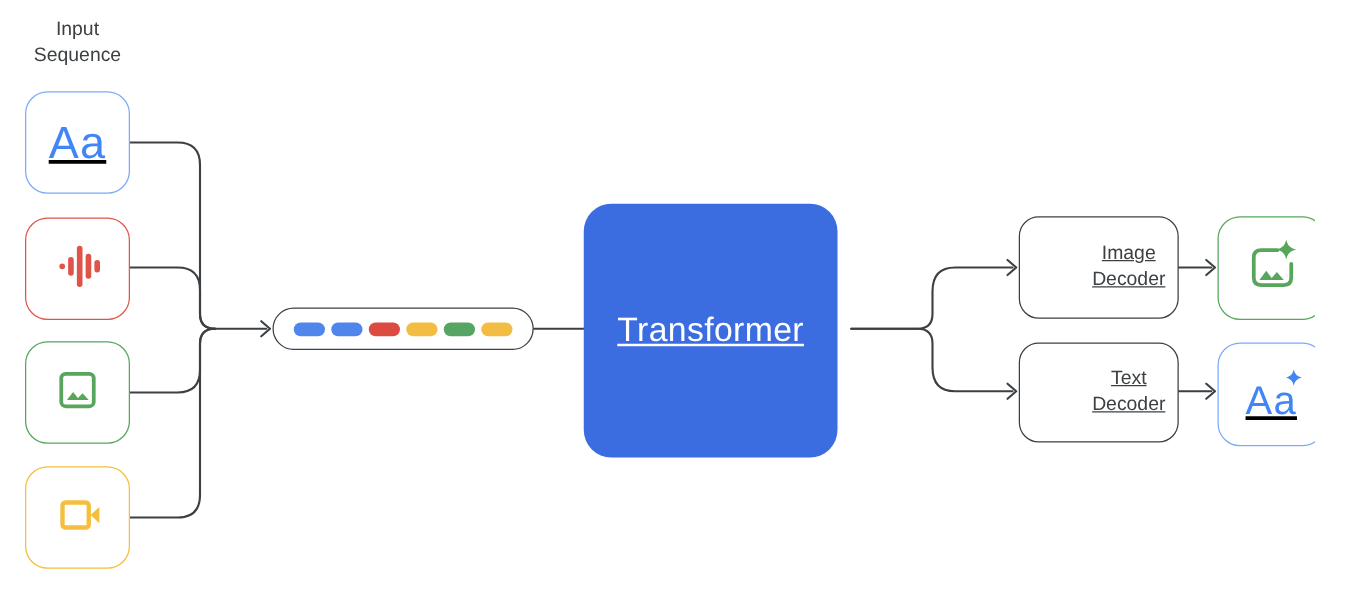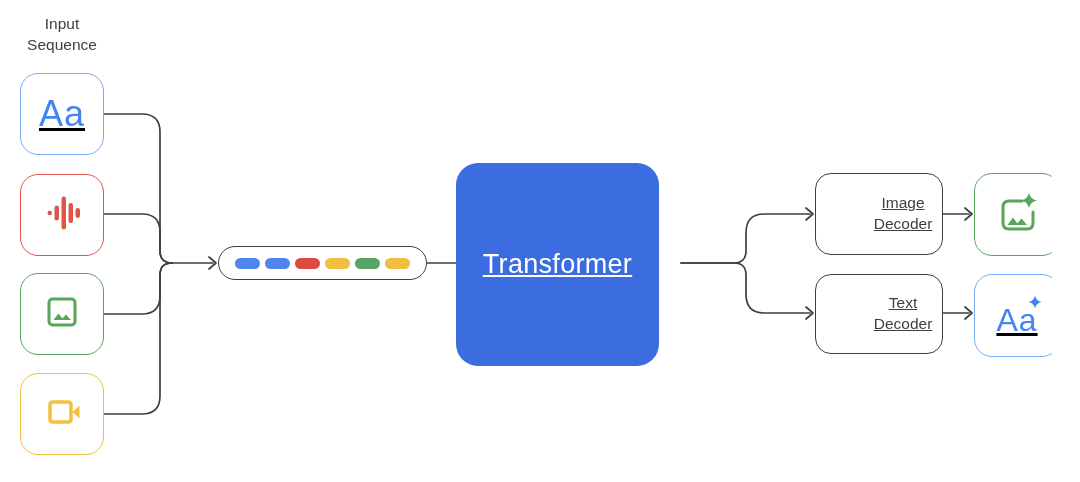--- a/index.html
+++ b/index.html
@@ -30,21 +30,21 @@
   
   .token-strip{
     position:absolute;left:218px;top:246px;width:209px;height:34px;
     border:1.7px solid var(--line);border-radius:17px;background:#fff;
     display:flex;align-items:center;justify-content:center;gap:5px;box-sizing:border-box;
   }
   .token{display:block;width:25px;height:11px;border-radius:5.5px;}
 
   
   .transformer{
-    position:absolute;left:456px;top:163px;width:203px;height:203px;
+    position:absolute;left:467px;top:163px;width:203px;height:203px;
     background:var(--transformer_fill);border-radius:22px;
     color:#fff;font-size:27px;letter-spacing:.3px;
   }
 
   
   .decoder{
     width:128px;border:1.8px solid var(--line);border-radius:16px;
     font-size:15.5px;line-height:1.35;color:var(--ink);text-align:center;white-space:pre-line;padding-left:48px;
   }
   .decoder.image{left:815px;top:173px;height:82px;}

